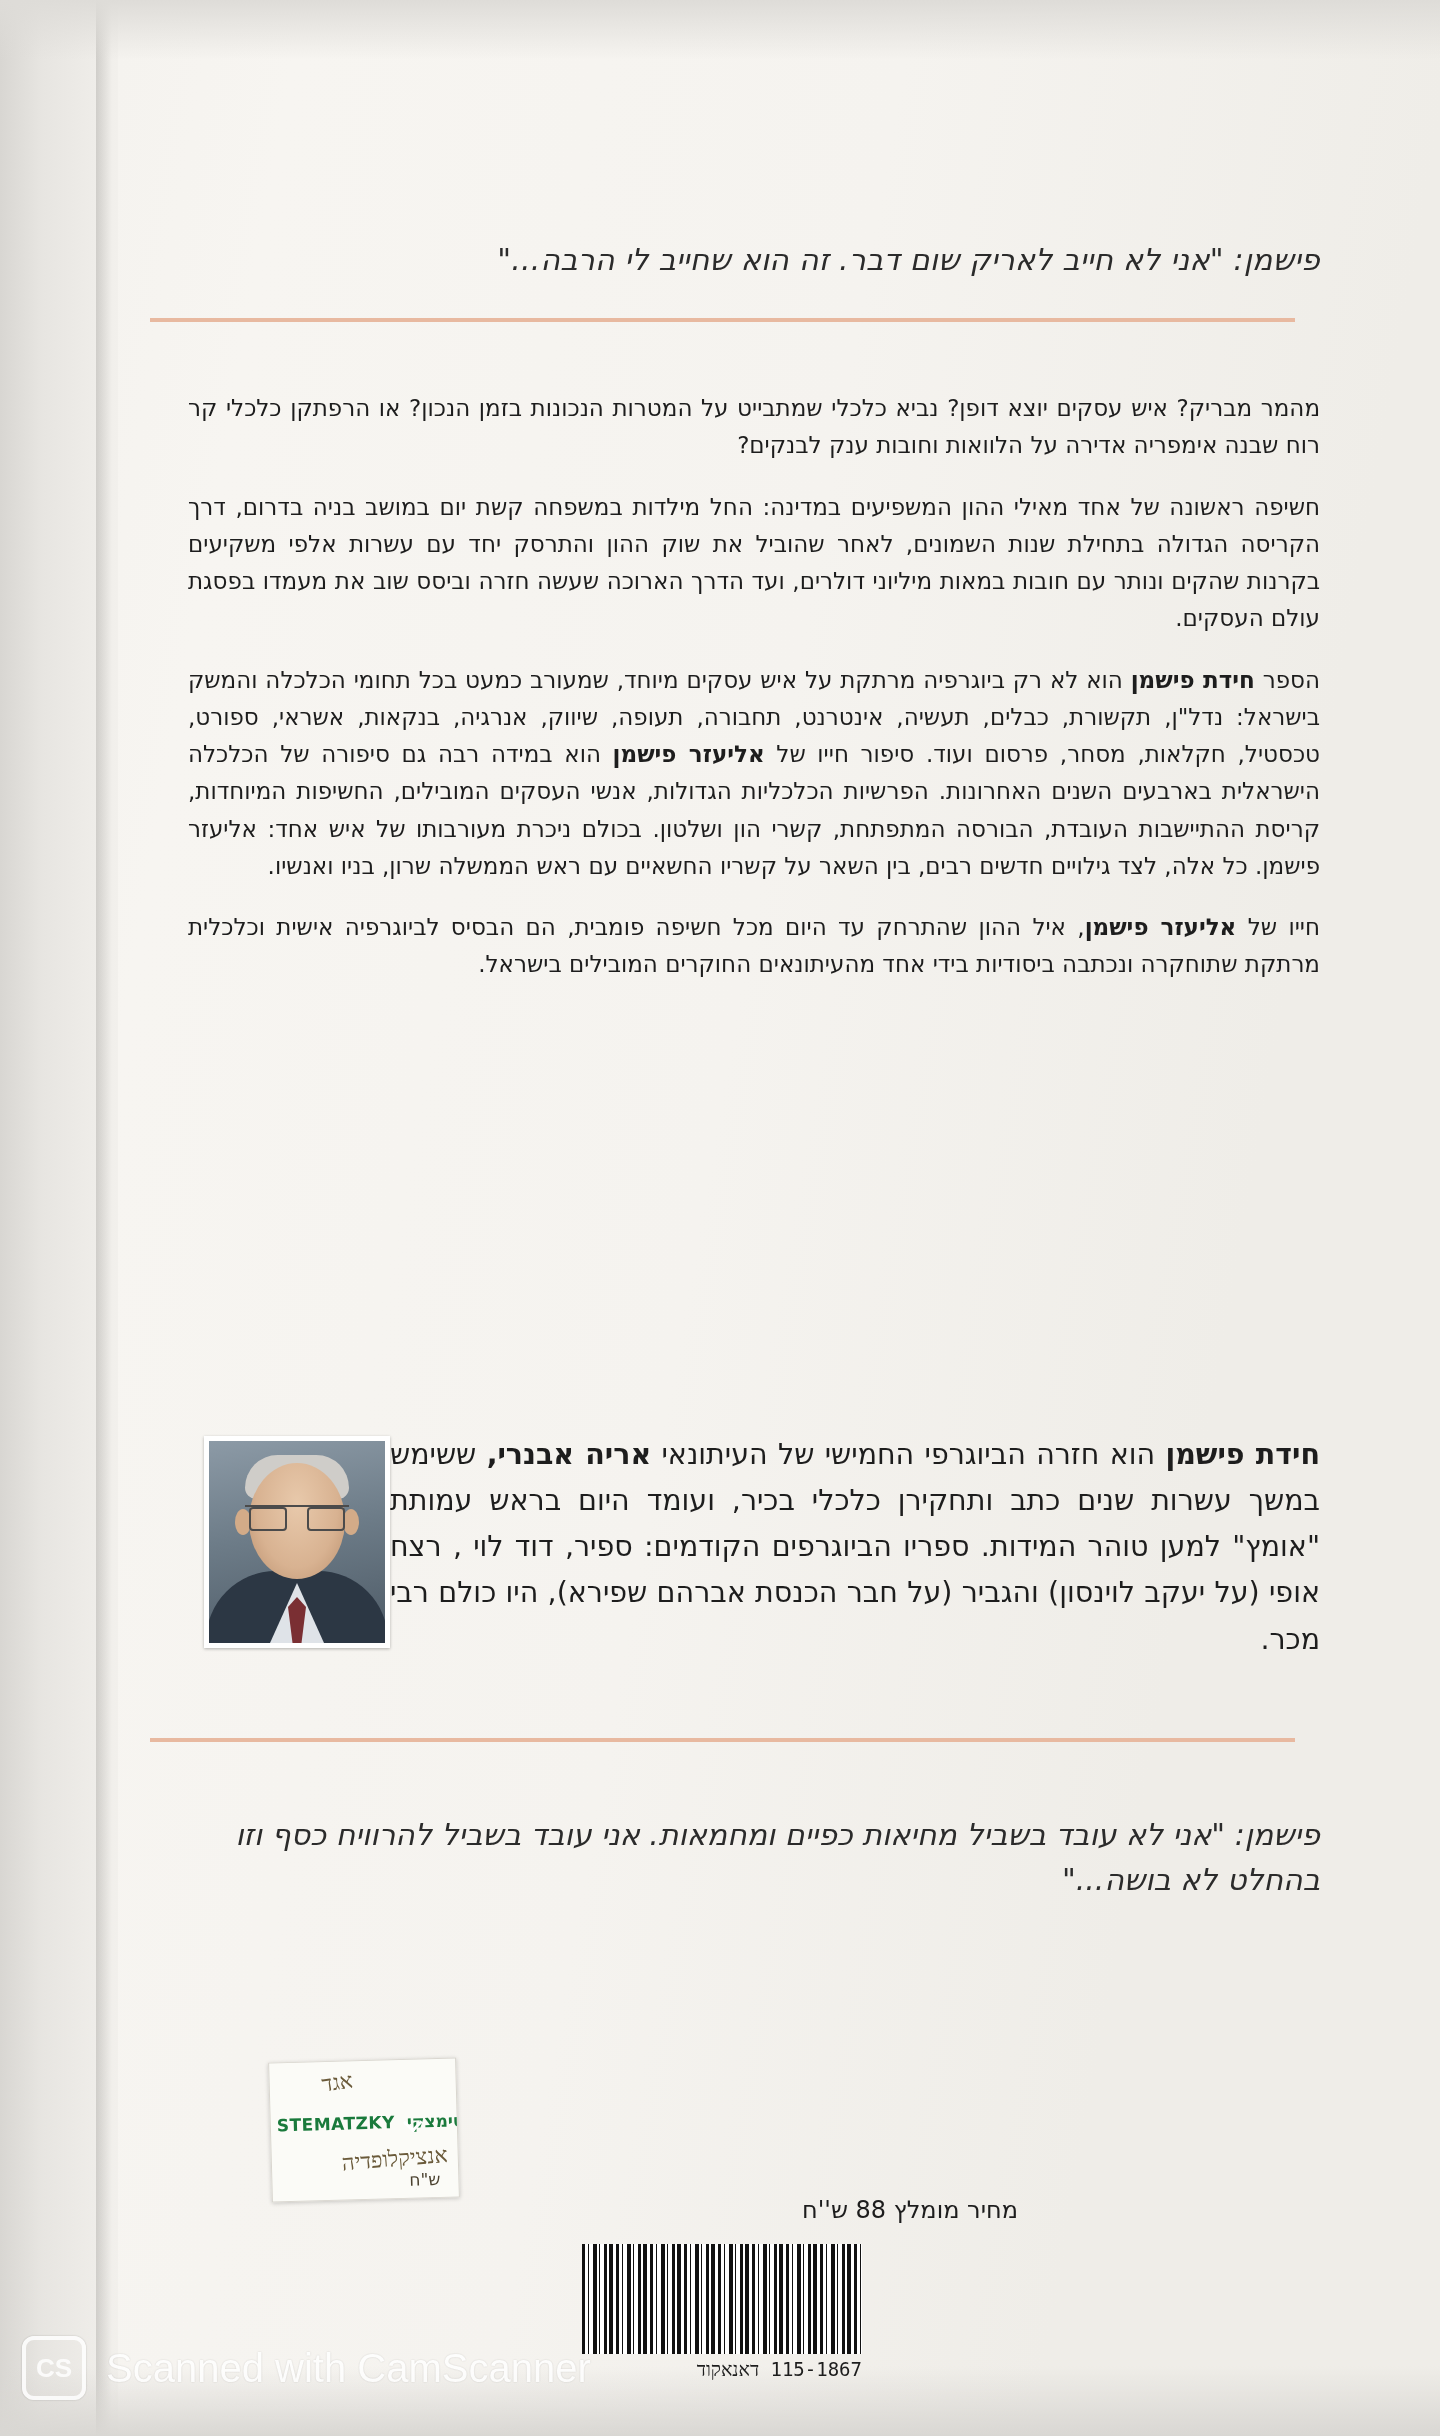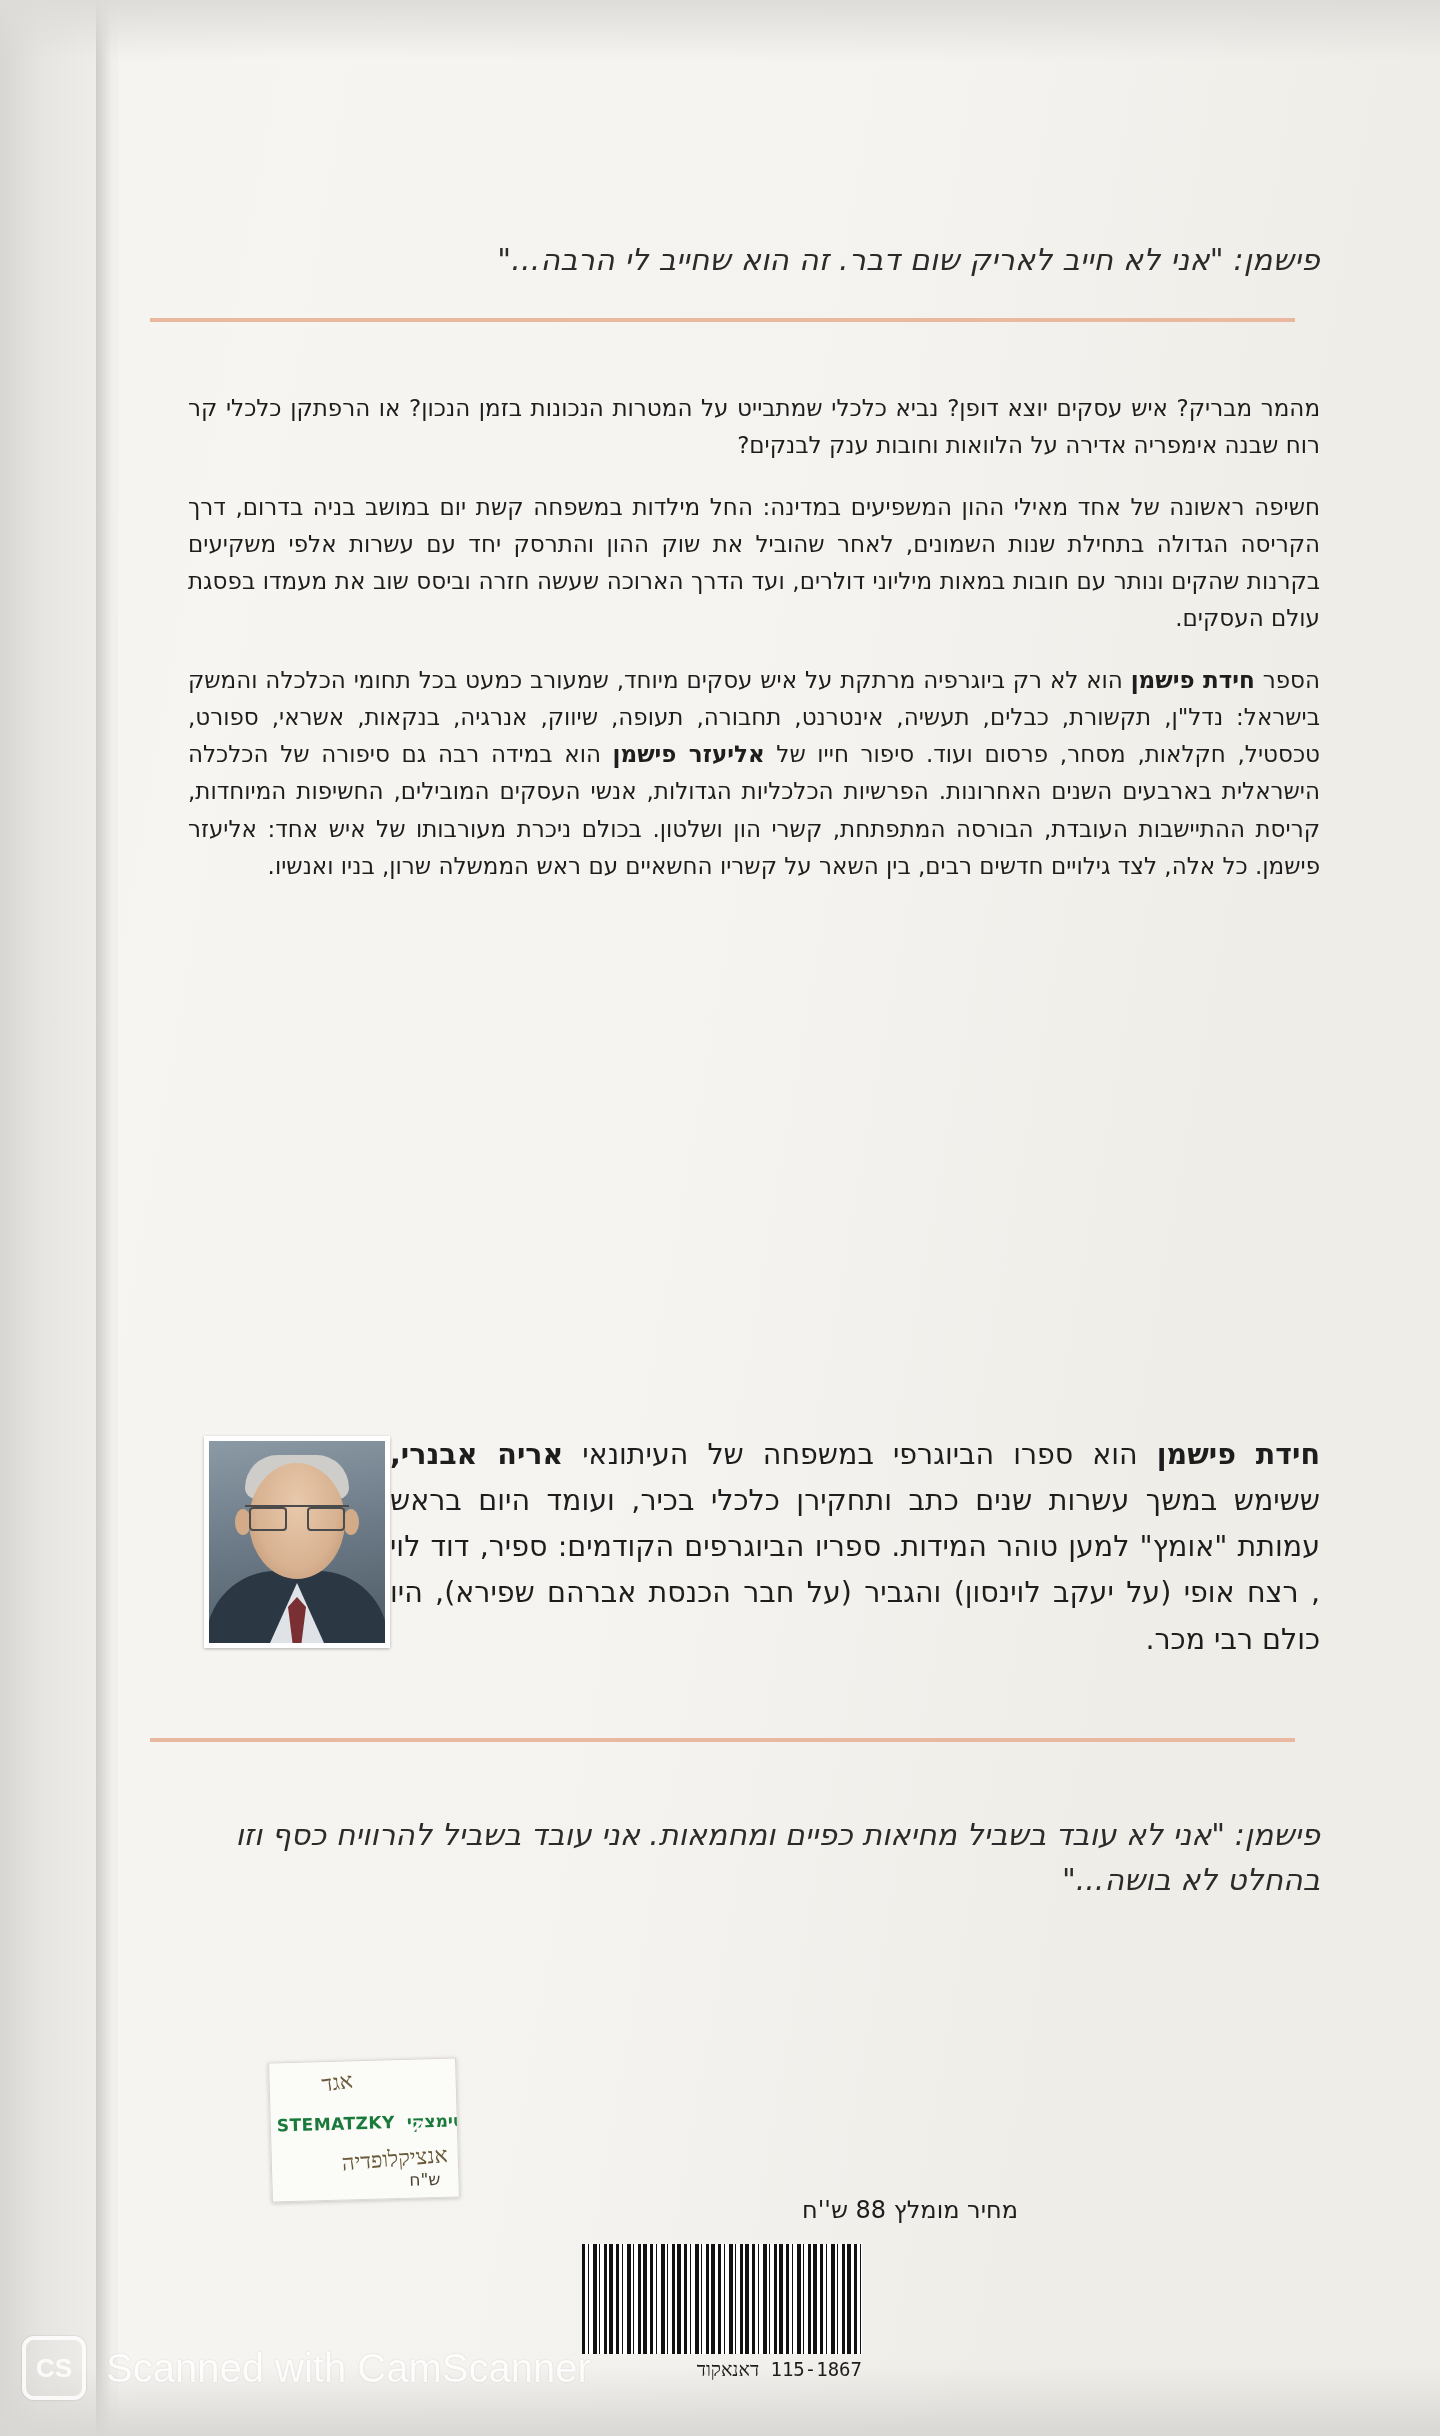--- a/index.html
+++ b/index.html
@@ -383,36 +383,37 @@
   <div class="content">
 
     <div class="quote-top">פישמן: "אני לא חייב לאריק שום דבר. זה הוא שחייב לי הרבה..."</div>
 
     <div class="rule top"></div>
 
     <div class="body-text">
       <p>מהמר מבריק? איש עסקים יוצא דופן? נביא כלכלי שמתבייט על המטרות הנכונות בזמן הנכון? או הרפתקן כלכלי קר רוח שבנה אימפריה אדירה על הלוואות וחובות ענק לבנקים?</p>
       <p>חשיפה ראשונה של אחד מאילי ההון המשפיעים במדינה: החל מילדות במשפחה קשת יום במושב בניה בדרום, דרך הקריסה הגדולה בתחילת שנות השמונים, לאחר שהוביל את שוק ההון והתרסק יחד עם עשרות אלפי משקיעים בקרנות שהקים ונותר עם חובות במאות מיליוני דולרים, ועד הדרך הארוכה שעשה חזרה וביסס שוב את מעמדו בפסגת עולם העסקים.</p>
       <p><span><span>הספר </span><b>חידת פישמן</b><span> הוא לא רק ביוגרפיה מרתקת על איש עסקים מיוחד, שמעורב כמעט בכל תחומי הכלכלה והמשק בישראל: נדל"ן, תקשורת, כבלים, תעשיה, אינטרנט, תחבורה, תעופה, שיווק, אנרגיה, בנקאות, אשראי, ספורט, טכסטיל, חקלאות, מסחר, פרסום ועוד. סיפור חייו של </span><b>אליעזר פישמן</b><span> הוא במידה רבה גם סיפורה של הכלכלה הישראלית בארבעים השנים האחרונות. הפרשיות הכלכליות הגדולות, אנשי העסקים המובילים, החשיפות המיוחדות, קריסת ההתיישבות העובדת, הבורסה המתפתחת, קשרי הון ושלטון. בכולם ניכרת מעורבותו של איש אחד: אליעזר פישמן. כל אלה, לצד גילויים חדשים רבים, בין השאר על קשריו החשאיים עם ראש הממשלה שרון, בניו ואנשיו.</span></span></p>
+      <p class="tight"><span><span>חייו של </span><b>אליעזר פישמן</b><span>, איל ההון שהתרחק עד היום מכל חשיפה פומבית, הם הבסיס לביוגרפיה אישית וכלכלית מרתקת שתוחקרה ונכתבה ביסודיות בידי אחד מהעיתונאים החוקרים המובילים בישראל.</span></span></p>
     </div>
 
     <div class="author-block">
       <div class="portrait">
         <div class="portrait-inner">
           <div class="body-suit"></div>
           <div class="shirt"></div>
           <div class="tie"></div>
           <div class="hair"></div>
           <div class="head"></div>
           <div class="ear-l"></div>
           <div class="ear-r"></div>
           <div class="glasses"></div>
         </div>
       </div>
-      <span><b>חידת פישמן</b><span> הוא ספרו הביוגרפי במשפחה של העיתונאי </span><b>אריה אבנרי,</b><span> ששימש במשך עשרות שנים כתב ותחקירן כלכלי בכיר, ועומד היום בראש עמותת "אומץ" למען טוהר המידות. ספריו הביוגרפים הקודמים: ספיר, דוד לוי , רצח אופי (על יעקב לוינסון) והגביר (על חבר הכנסת אברהם שפירא), היו כולם רבי מכר.</span></span>
+      <span><b>חידת פישמן</b><span> הוא חזרה הביוגרפי החמישי של העיתונאי </span><b>אריה אבנרי,</b><span> ששימש במשך עשרות שנים כתב ותחקירן כלכלי בכיר, ועומד היום בראש עמותת "אומץ" למען טוהר המידות. ספריו הביוגרפים הקודמים: ספיר, דוד לוי , רצח אופי (על יעקב לוינסון) והגביר (על חבר הכנסת אברהם שפירא), היו כולם רבי מכר.</span></span>
     </div>
 
     <div class="rule bottom"></div>
 
     <div class="quote-bottom">פישמן: "אני לא עובד בשביל מחיאות כפיים ומחמאות. אני עובד בשביל להרוויח כסף וזו בהחלט לא בושה..."</div>
 
     <div class="price">מחיר מומלץ 88 ש''ח</div>
 
     <div class="barcode-wrap">
       <div class="barcode"></div>

